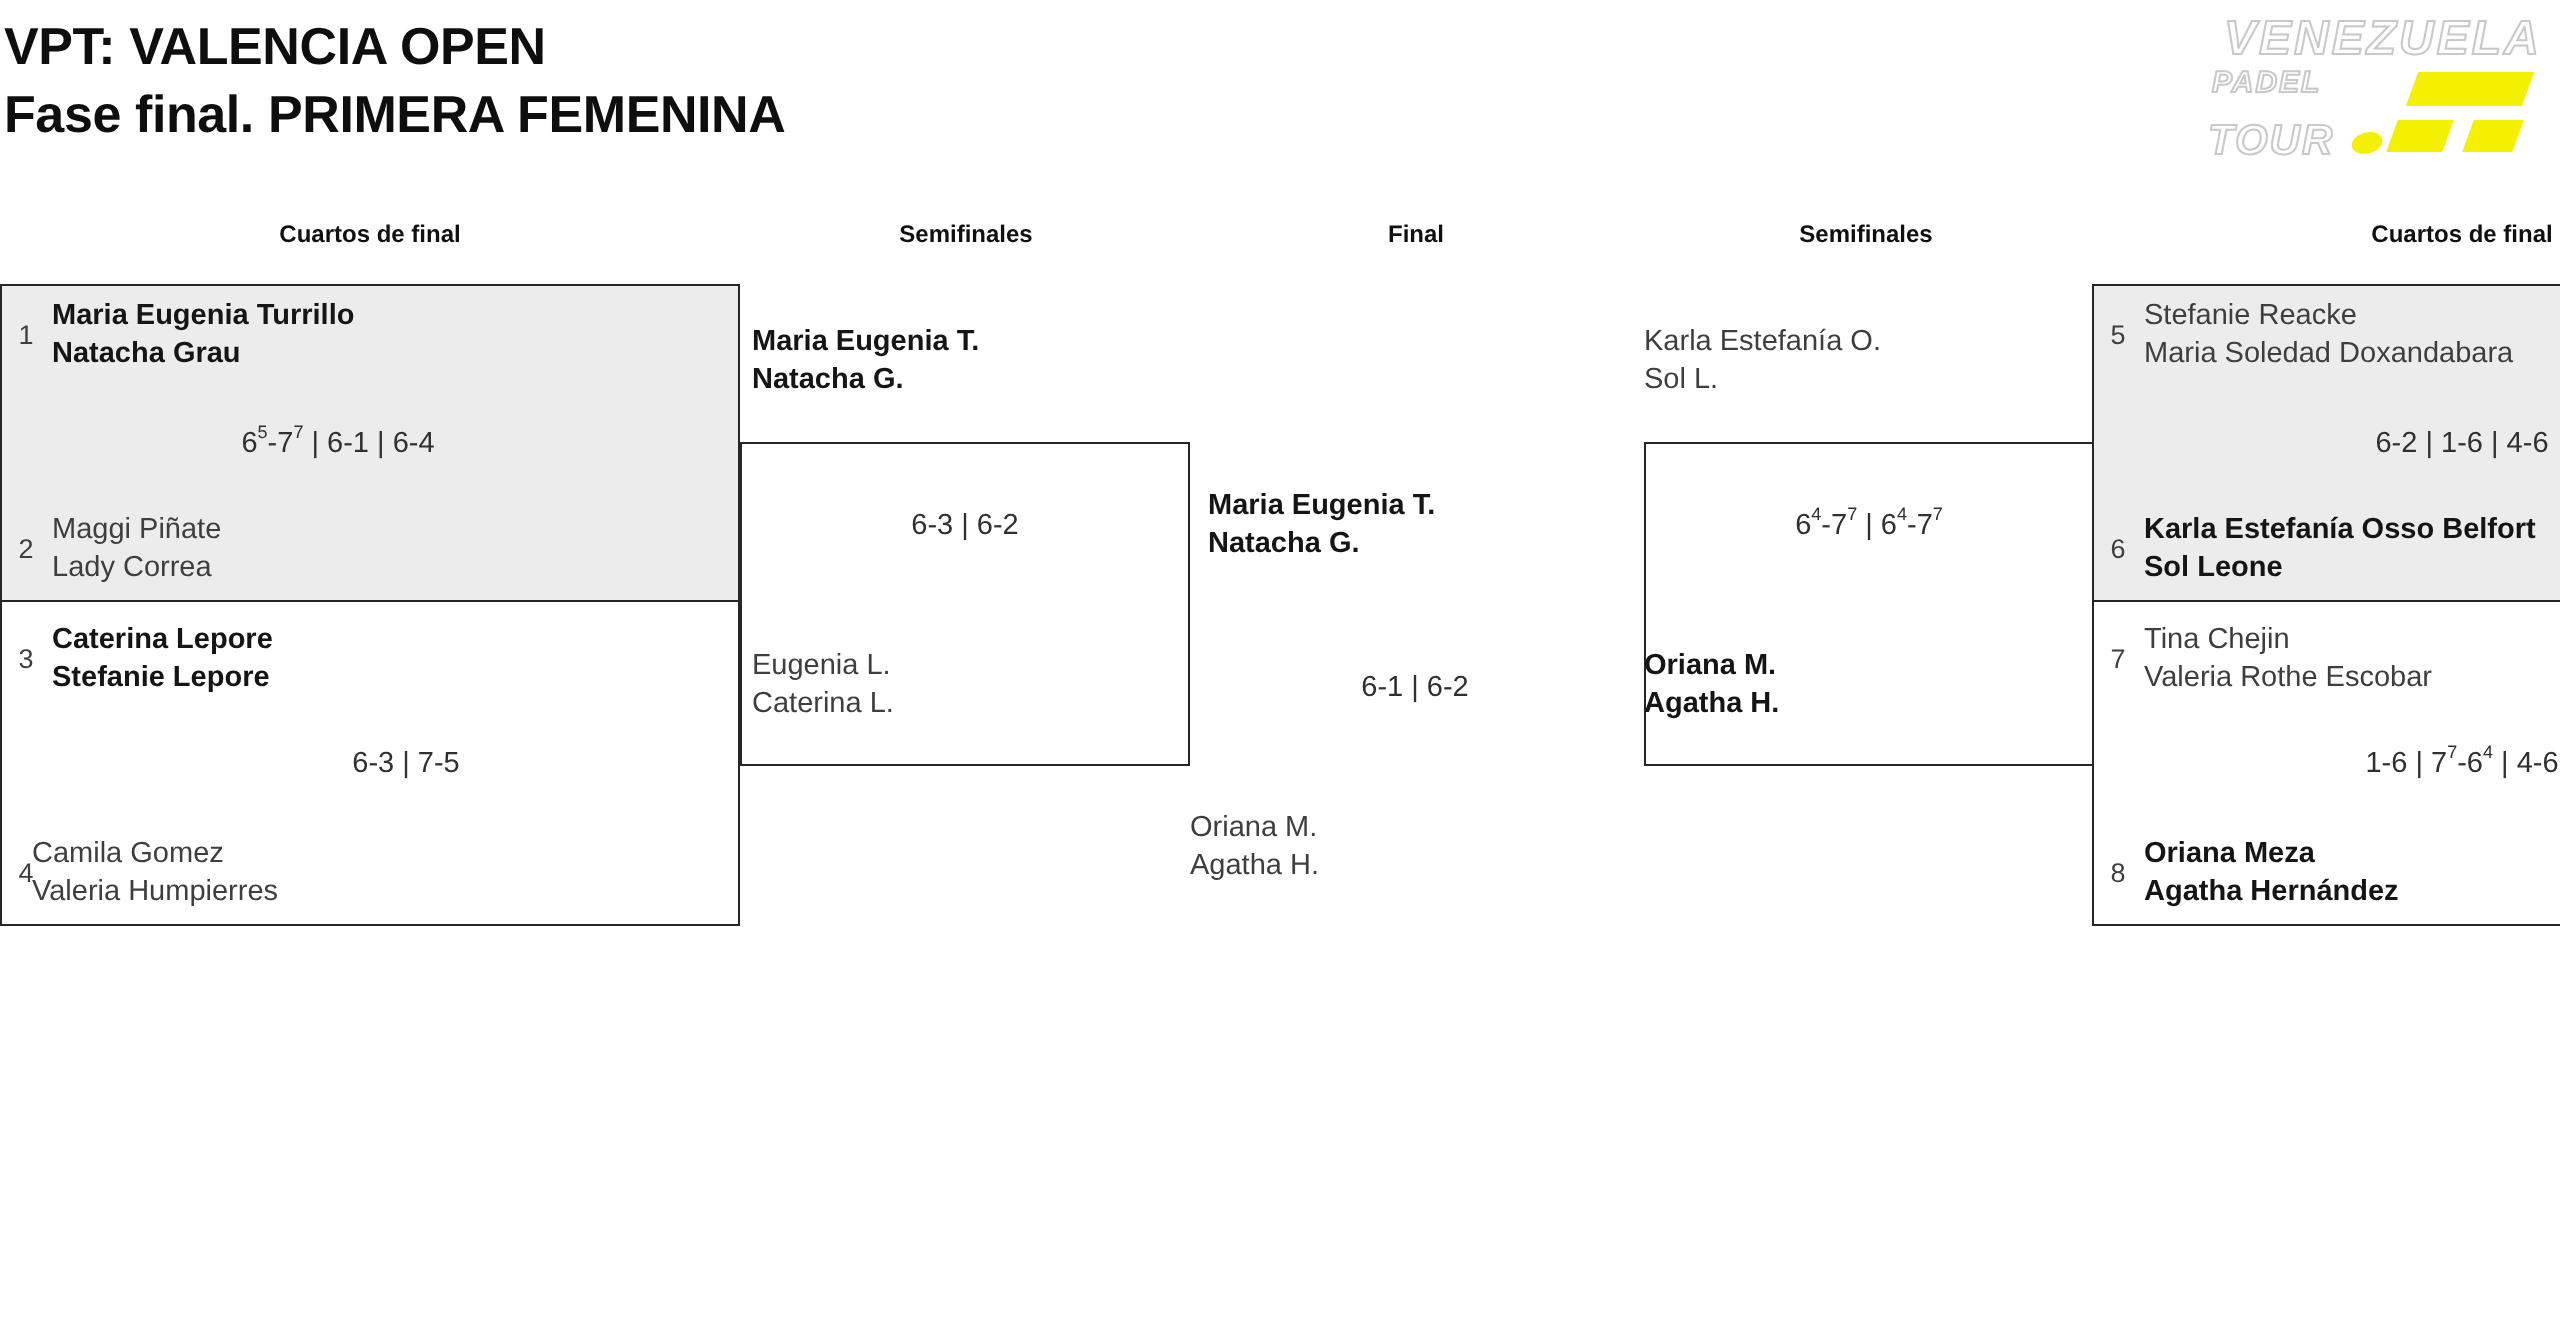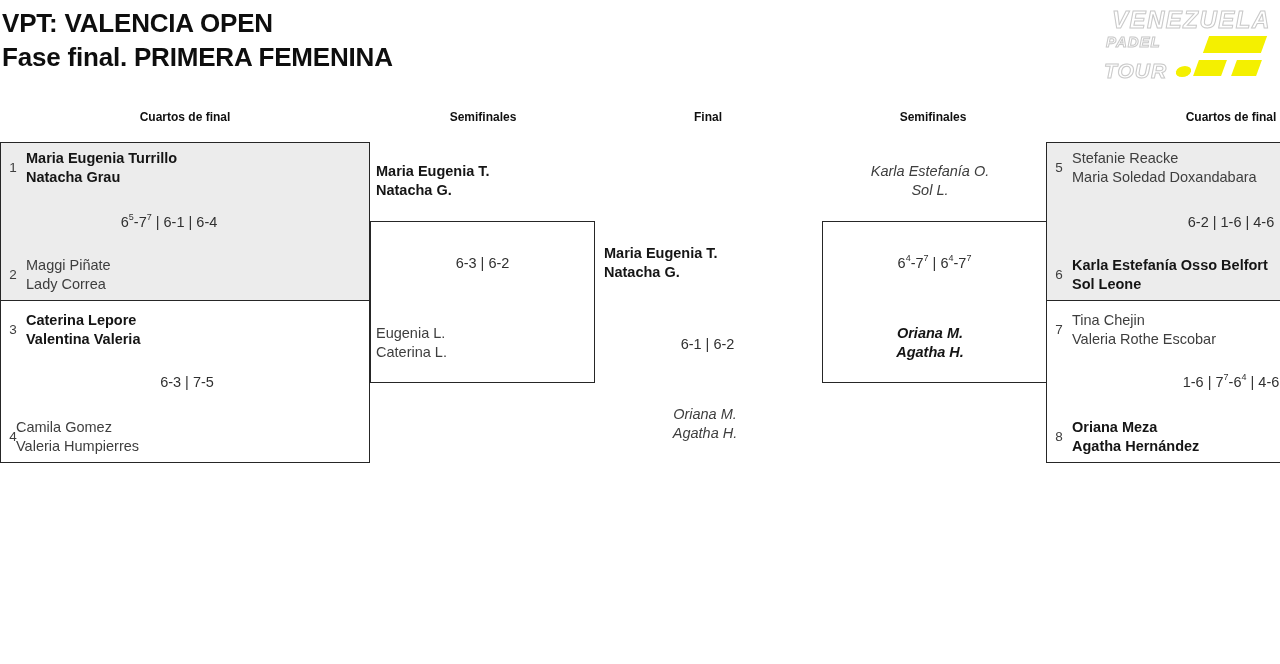--- a/index.html
+++ b/index.html
@@ -33,21 +33,21 @@
     font-size:12px;font-weight:700;color:#101010;white-space:nowrap;
   }
   
   .box{position:absolute;border:1px solid #262626;box-sizing:border-box;background:#fff;}
   .box.shaded{background:var(--box-gray,#ececec);}
   
   .team{
     position:absolute;font-size:14.5px;line-height:19px;color:#3e3e3e;white-space:nowrap;
   }
   .team.winner{font-weight:700;color:#151515;}
-  .team.right{text-align:center;font-style:italic;}
+  .team.right{text-align:left;}
   .seed{
     position:absolute;width:26px;text-align:center;
     font-size:13.5px;line-height:18px;color:#3e3e3e;
   }
   .score{
     position:absolute;text-align:center;font-size:14.5px;color:#303030;white-space:nowrap;
   }
   .score sup{font-size:9px;line-height:0;position:relative;top:-1px;}
 </style>
 </head>
@@ -91,23 +91,23 @@
   <div class="score" style="left:0;width:338px;top:214px">6<sup>5</sup>-7<sup>7</sup> | 6-1 | 6-4</div>
   <div class="seed" style="left:0;top:266px">2</div>
   <div class="team" style="left:26px;top:256px">
     <div>Maggi Piñate</div>
       <div>Lady Correa</div>
   </div>
 
   <div class="seed" style="left:0;top:321px">3</div>
   <div class="team winner" style="left:26px;top:311px">
     <div>Caterina Lepore</div>
-      <div>Valentina Valeria</div>
+      <div>Stefanie Lepore</div>
   </div>
-  <div class="score" style="left:0;width:374px;top:374px">6-3 | 7-5</div>
+  <div class="score" style="left:16px;width:374px;top:374px">6-3 | 7-5</div>
   <div class="seed" style="left:0;top:428px">4</div>
   <div class="team" style="left:16px;top:418px">
     <div>Camila Gomez</div>
       <div>Valeria Humpierres</div>
   </div>
 
   <div class="team winner" style="left:376px;top:162px">
     <div>Maria Eugenia T.</div>
       <div>Natacha G.</div>
   </div>

